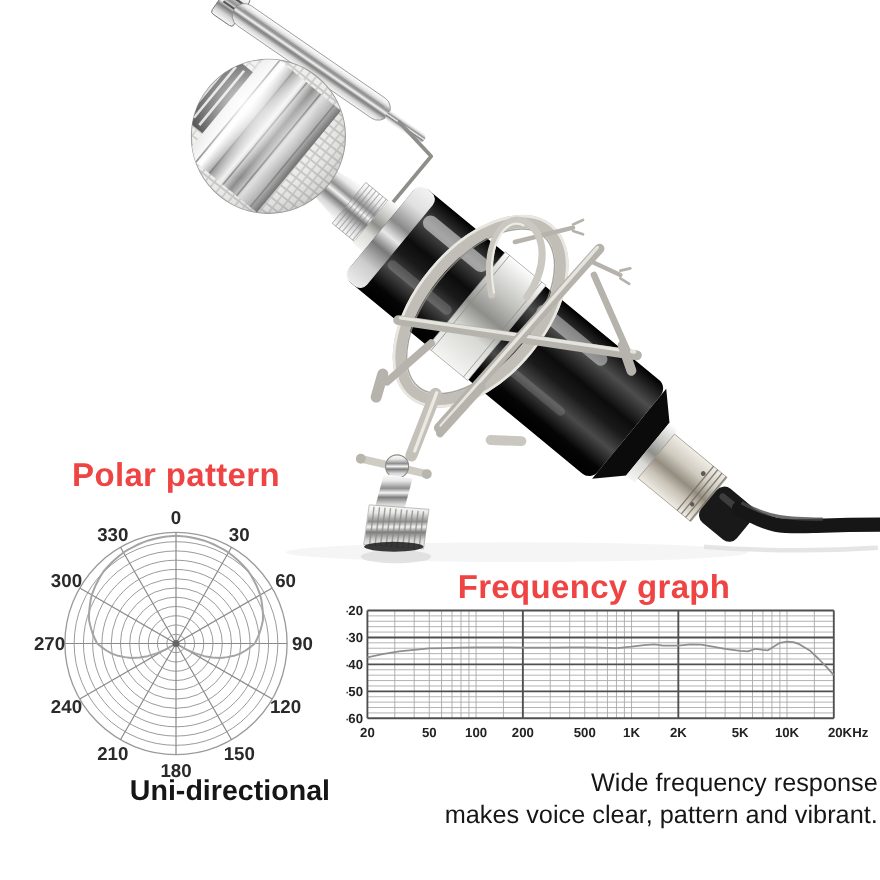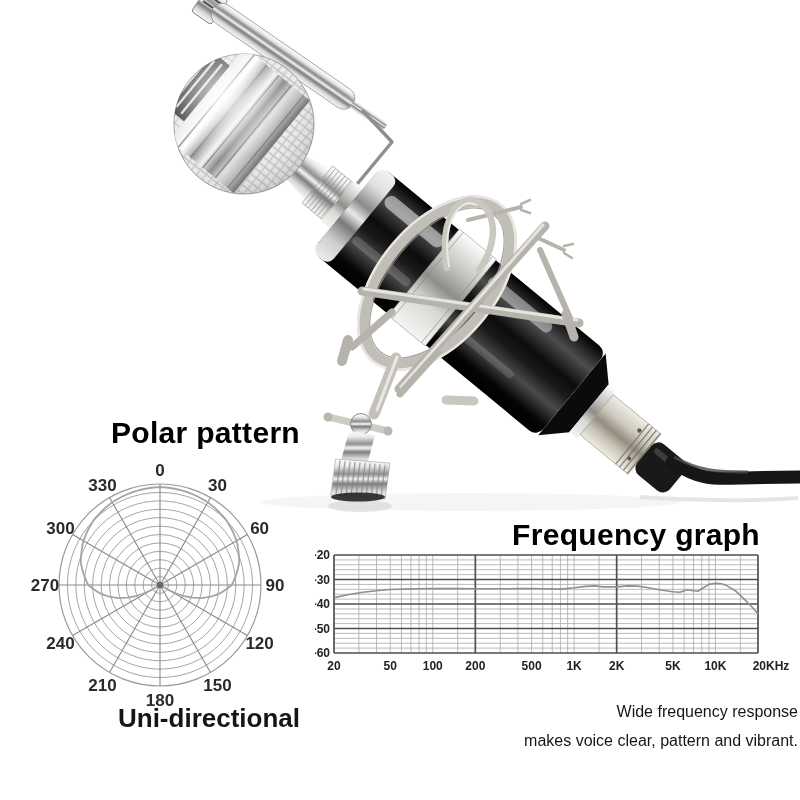--- a/index.html
+++ b/index.html
@@ -2,26 +2,26 @@
 <html><head>
 <meta charset="utf-8">
 <style>
   html,body{margin:0;padding:0;background:#fff;}
   .stage{position:relative;width:800px;height:800px;background:#ffffff;overflow:hidden;
          font-family:"Liberation Sans",sans-serif;color:#111;}
   .stage svg{position:absolute;display:block;}
   #photo{left:0;top:0;}
   #polarChart{left:20px;top:450px;}
   #freqChart{left:315px;top:543px;}
-  .title{position:absolute;text-align:right;font-weight:700;font-size:30px;color:#000000;letter-spacing:.3px;}
+  .title{position:absolute;text-align:center;font-weight:700;font-size:30px;color:#ef4444;letter-spacing:.3px;}
   #polarTitle{left:20px;top:416px;width:280px;}
   #freqTitle{left:320px;top:518px;width:440px;}
   .caption{position:absolute;text-align:right;color:#161616;}
   #uniCaption{left:20px;top:704px;width:280px;font-size:26px;font-weight:700;line-height:29px;}
-  #freqCaption{left:288px;top:697px;width:510px;font-size:16px;font-weight:400;line-height:29px;}
+  #freqCaption{left:288px;top:697px;width:510px;font-size:23px;font-weight:400;line-height:29px;}
 </style>
 </head>
 <body>
 
 <div class="stage">
 
   <svg id="photo" width="800" height="520" viewBox="0 0 800 520">
     <defs>
       <linearGradient id="chrome1" x1="0" y1="0" x2="0" y2="1">
         <stop offset="0" stop-color="#ffffff"></stop>

